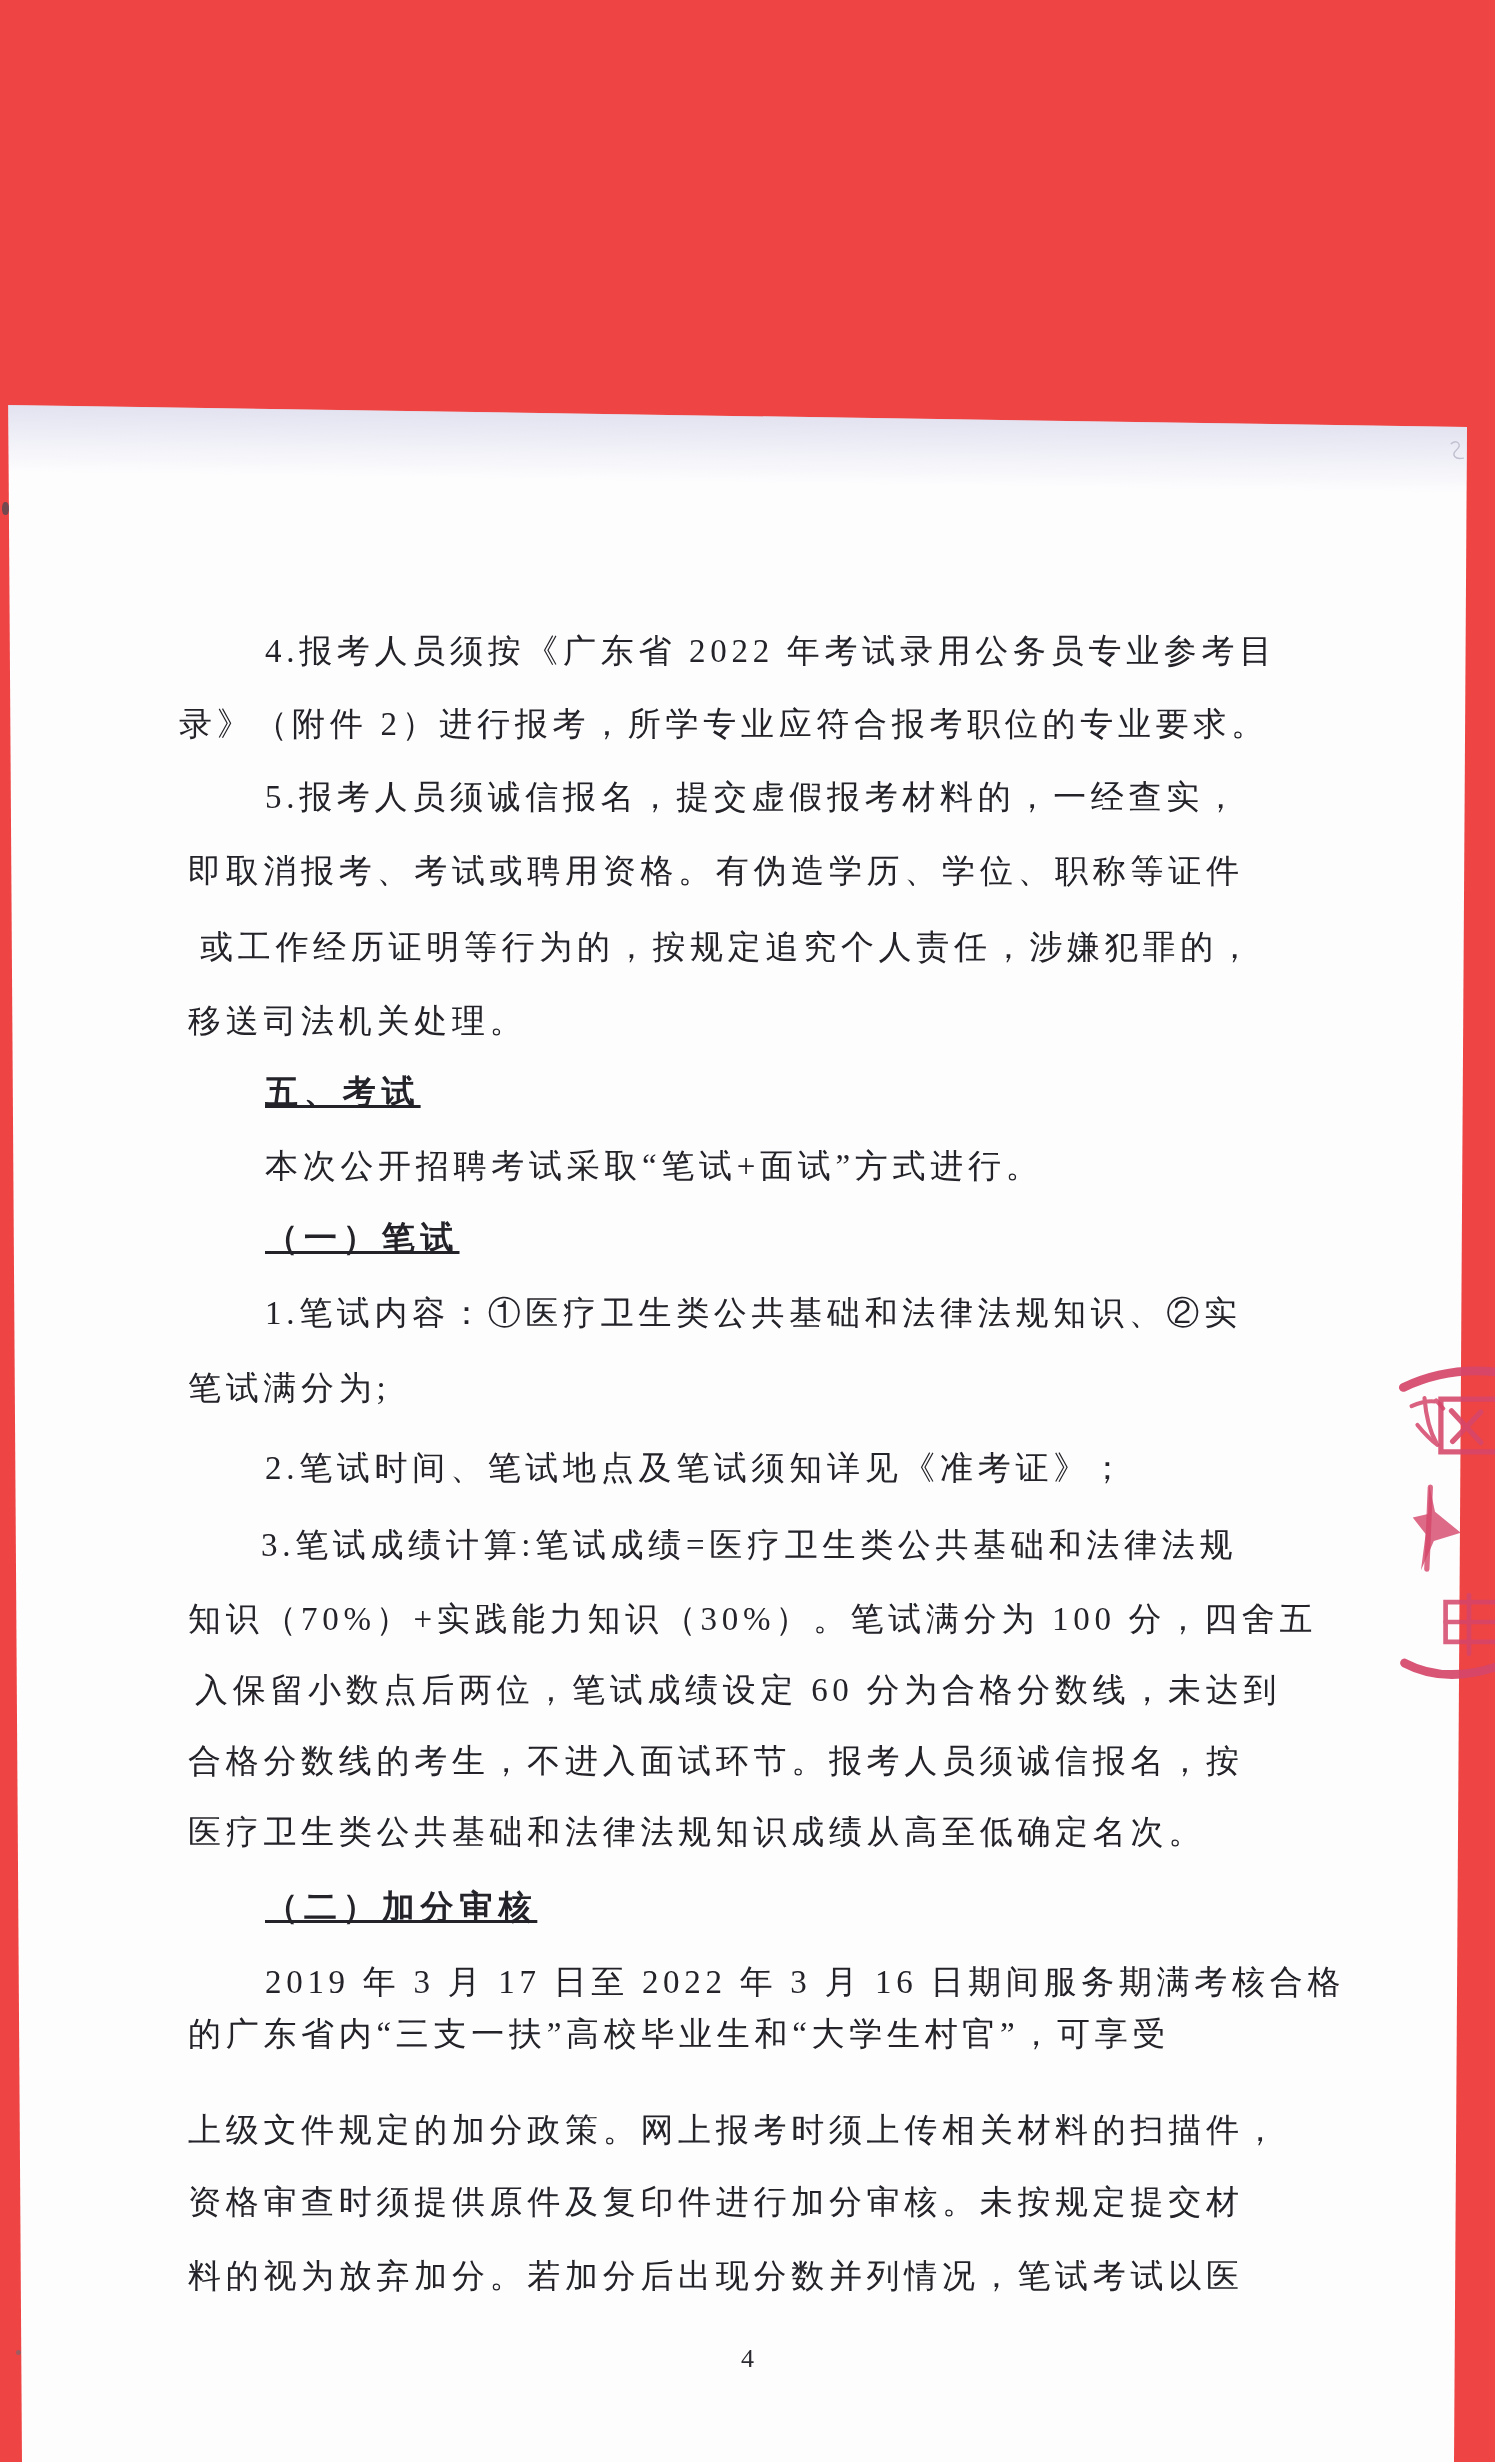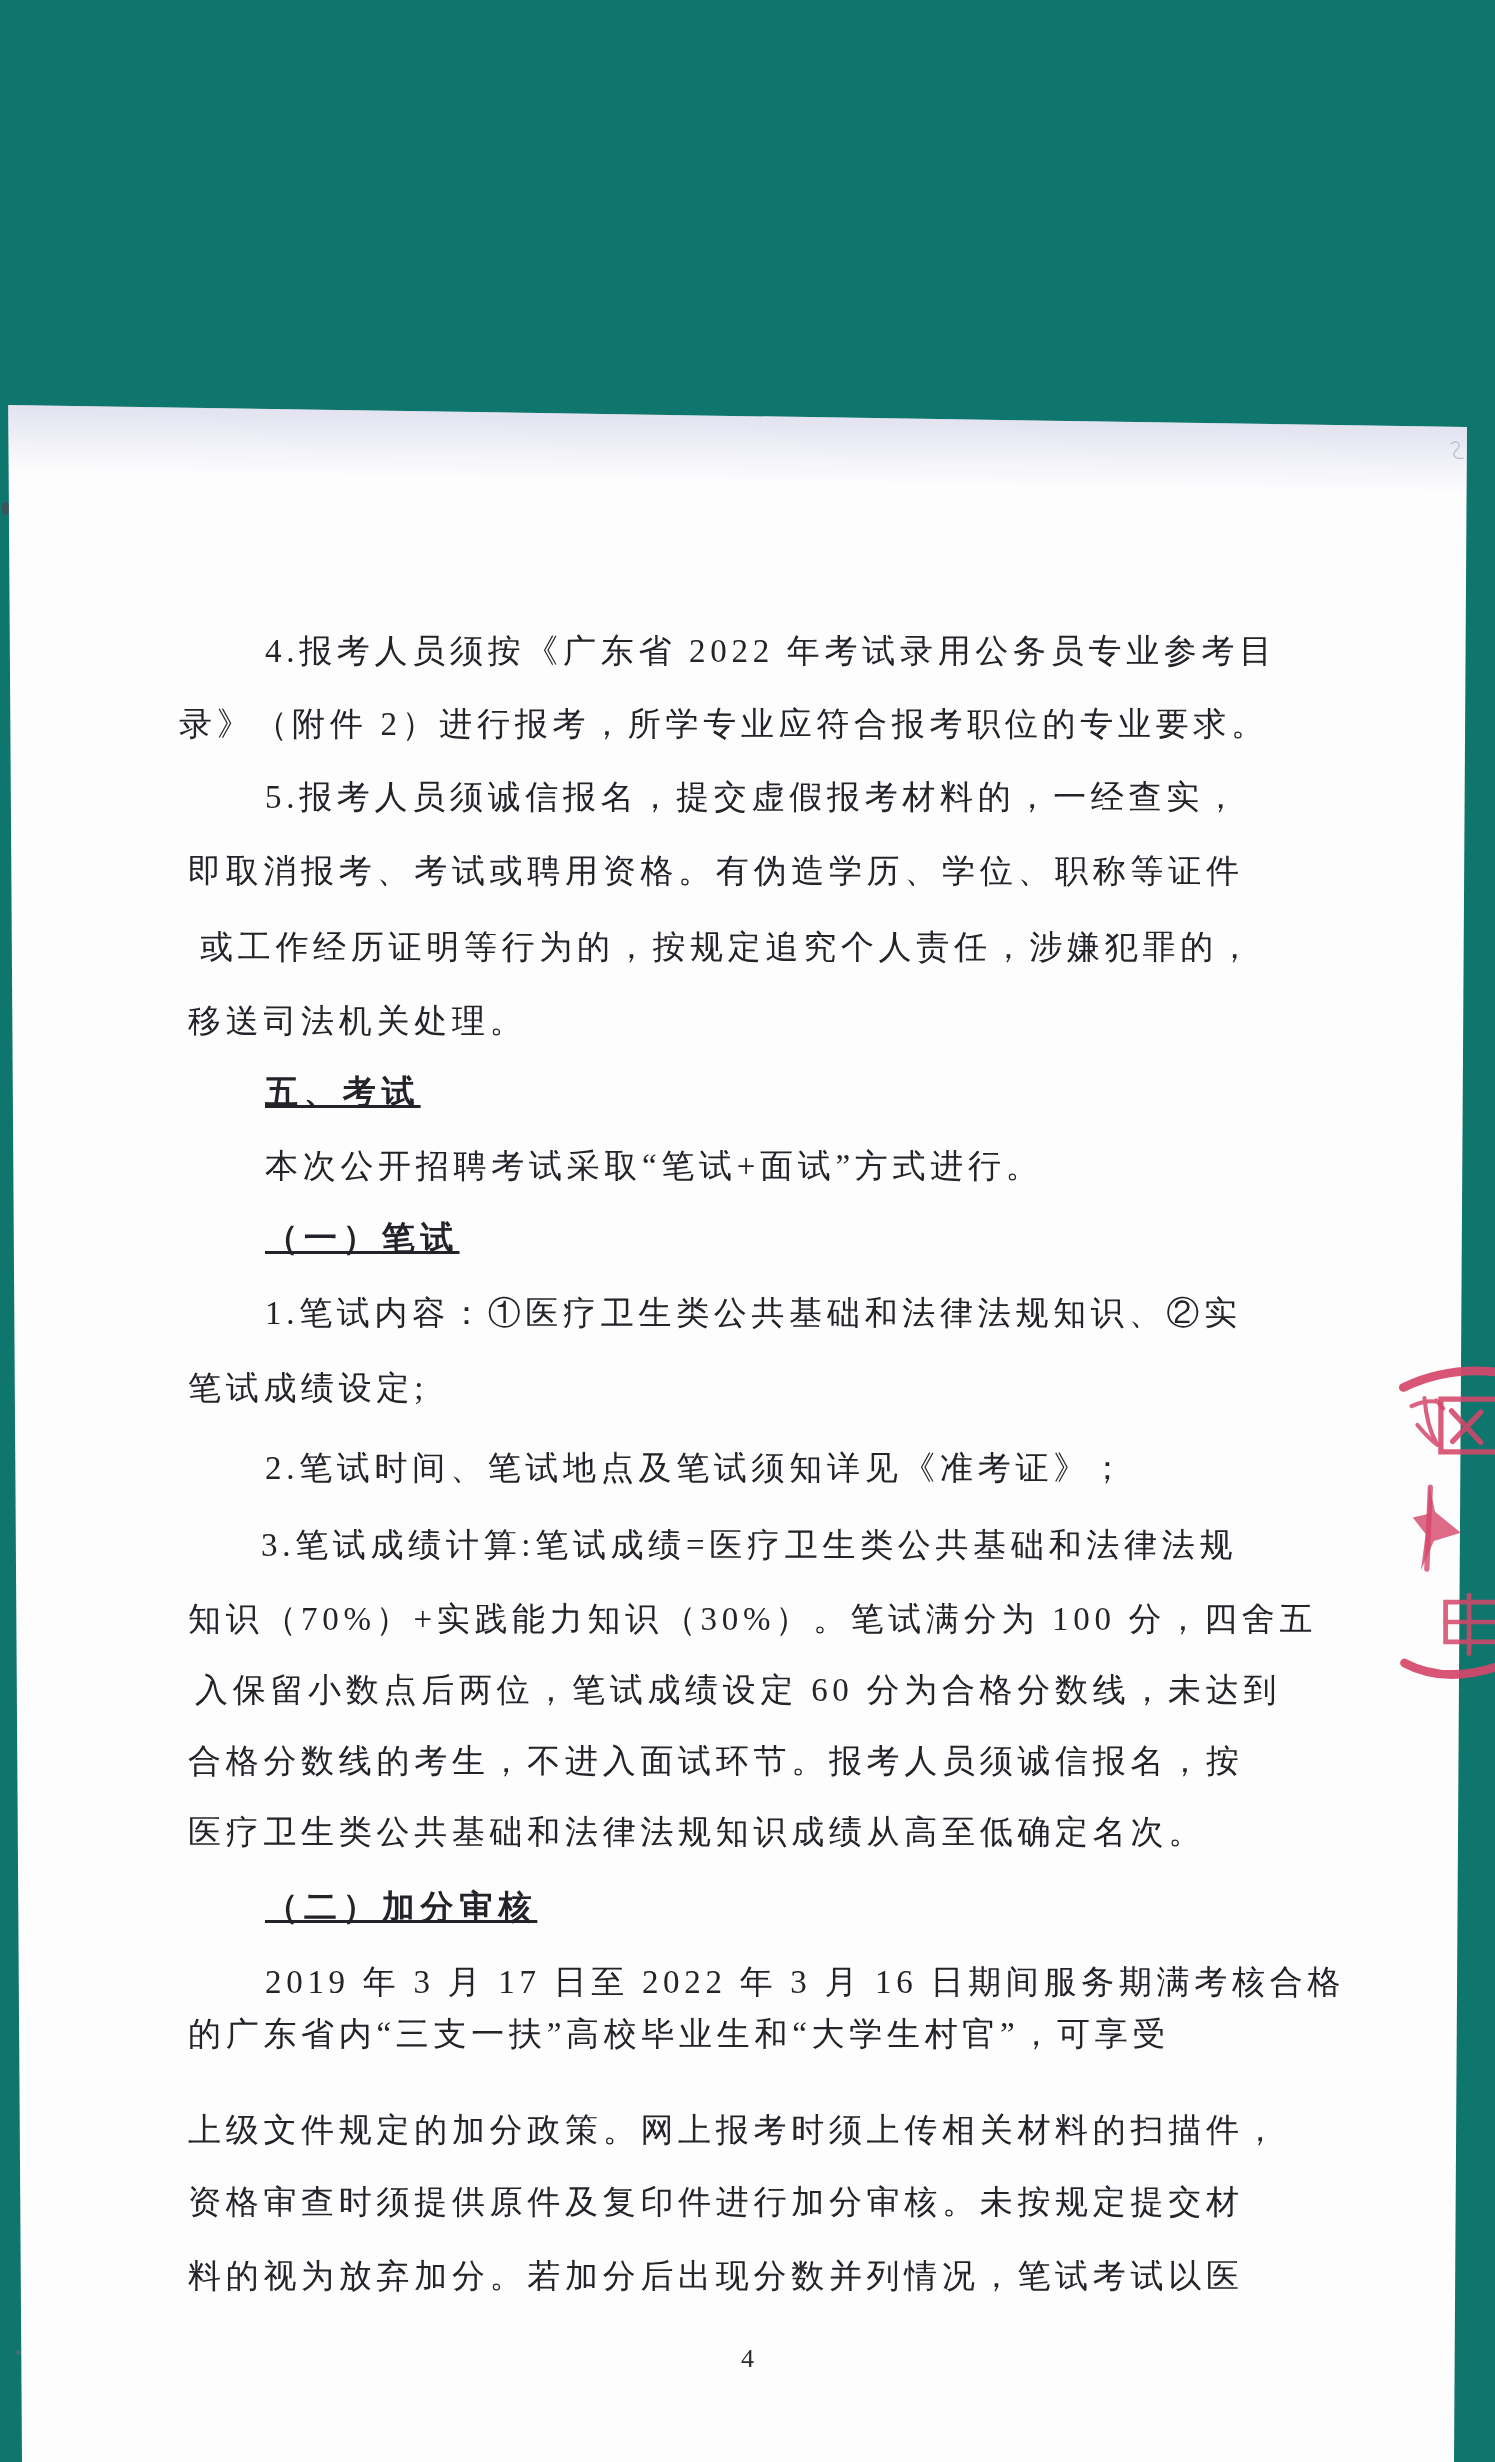--- a/index.html
+++ b/index.html
@@ -1,19 +1,19 @@
 <!DOCTYPE html>
 <html lang="zh" style="font-size:9.4px"><head>
 <meta charset="utf-8">
 <style>
   html,body{margin:0;padding:0;background:#888;}
   #canvas{
     position:relative;
     width:1495px;height:2462px;
-    background:#0f766e;            
+    background:#ef4444;            
     overflow:hidden;
     font-family:"Liberation Serif","DejaVu Serif",serif;
   }
   
   .paper{
     position:absolute;left:0;top:0;width:1495px;height:2462px;
     background:#fdfdfe;
     clip-path:polygon(8.2px 405px,1467px 427px,1454px 2462px,22px 2462px);
   }
   .edge-tint{
@@ -68,21 +68,21 @@
       <div class="line" style="left:265px;top:614px">4.报考人员须按《广东省 2022 年考试录用公务员专业参考目</div>
       <div class="line" style="left:179px;top:687px">录》（附件 2）进行报考，所学专业应符合报考职位的专业要求。</div>
       <div class="line" style="left:265px;top:760px">5.报考人员须诚信报名，提交虚假报考材料的，一经查实，</div>
       <div class="line" style="left:188px;top:834px">即取消报考、考试或聘用资格。有伪造学历、学位、职称等证件</div>
       <div class="line" style="left:200px;top:910px">或工作经历证明等行为的，按规定追究个人责任，涉嫌犯罪的，</div>
       <div class="line" style="left:188px;top:984px">移送司法机关处理。</div>
       <div class="line heading" style="left:265px;top:1055px">五、考试</div>
       <div class="line" style="left:265px;top:1129px">本次公开招聘考试采取“笔试+面试”方式进行。</div>
       <div class="line heading" style="left:265px;top:1201px">（一）笔试</div>
       <div class="line" style="left:265px;top:1276px">1.笔试内容：①医疗卫生类公共基础和法律法规知识、②实</div>
-      <div class="line" style="left:188px;top:1351px">笔试成绩设定;</div>
+      <div class="line" style="left:188px;top:1351px">笔试满分为;</div>
       <div class="line" style="left:265px;top:1431px">2.笔试时间、笔试地点及笔试须知详见《准考证》；</div>
       <div class="line" style="left:261px;top:1508px">3.笔试成绩计算:笔试成绩=医疗卫生类公共基础和法律法规</div>
       <div class="line" style="left:188px;top:1582px">知识（70%）+实践能力知识（30%）。笔试满分为 100 分，四舍五</div>
       <div class="line" style="left:195px;top:1653px">入保留小数点后两位，笔试成绩设定 60 分为合格分数线，未达到</div>
       <div class="line" style="left:188px;top:1724px">合格分数线的考生，不进入面试环节。报考人员须诚信报名，按</div>
       <div class="line" style="left:188px;top:1795px">医疗卫生类公共基础和法律法规知识成绩从高至低确定名次。</div>
       <div class="line heading" style="left:265px;top:1870px">（二）加分审核</div>
       <div class="line" style="left:265px;top:1945px">2019 年 3 月 17 日至 2022 年 3 月 16 日期间服务期满考核合格</div>
       <div class="line" style="left:188px;top:1997px">的广东省内“三支一扶”高校毕业生和“大学生村官”，可享受</div>
       <div class="line" style="left:188px;top:2093px">上级文件规定的加分政策。网上报考时须上传相关材料的扫描件，</div>

